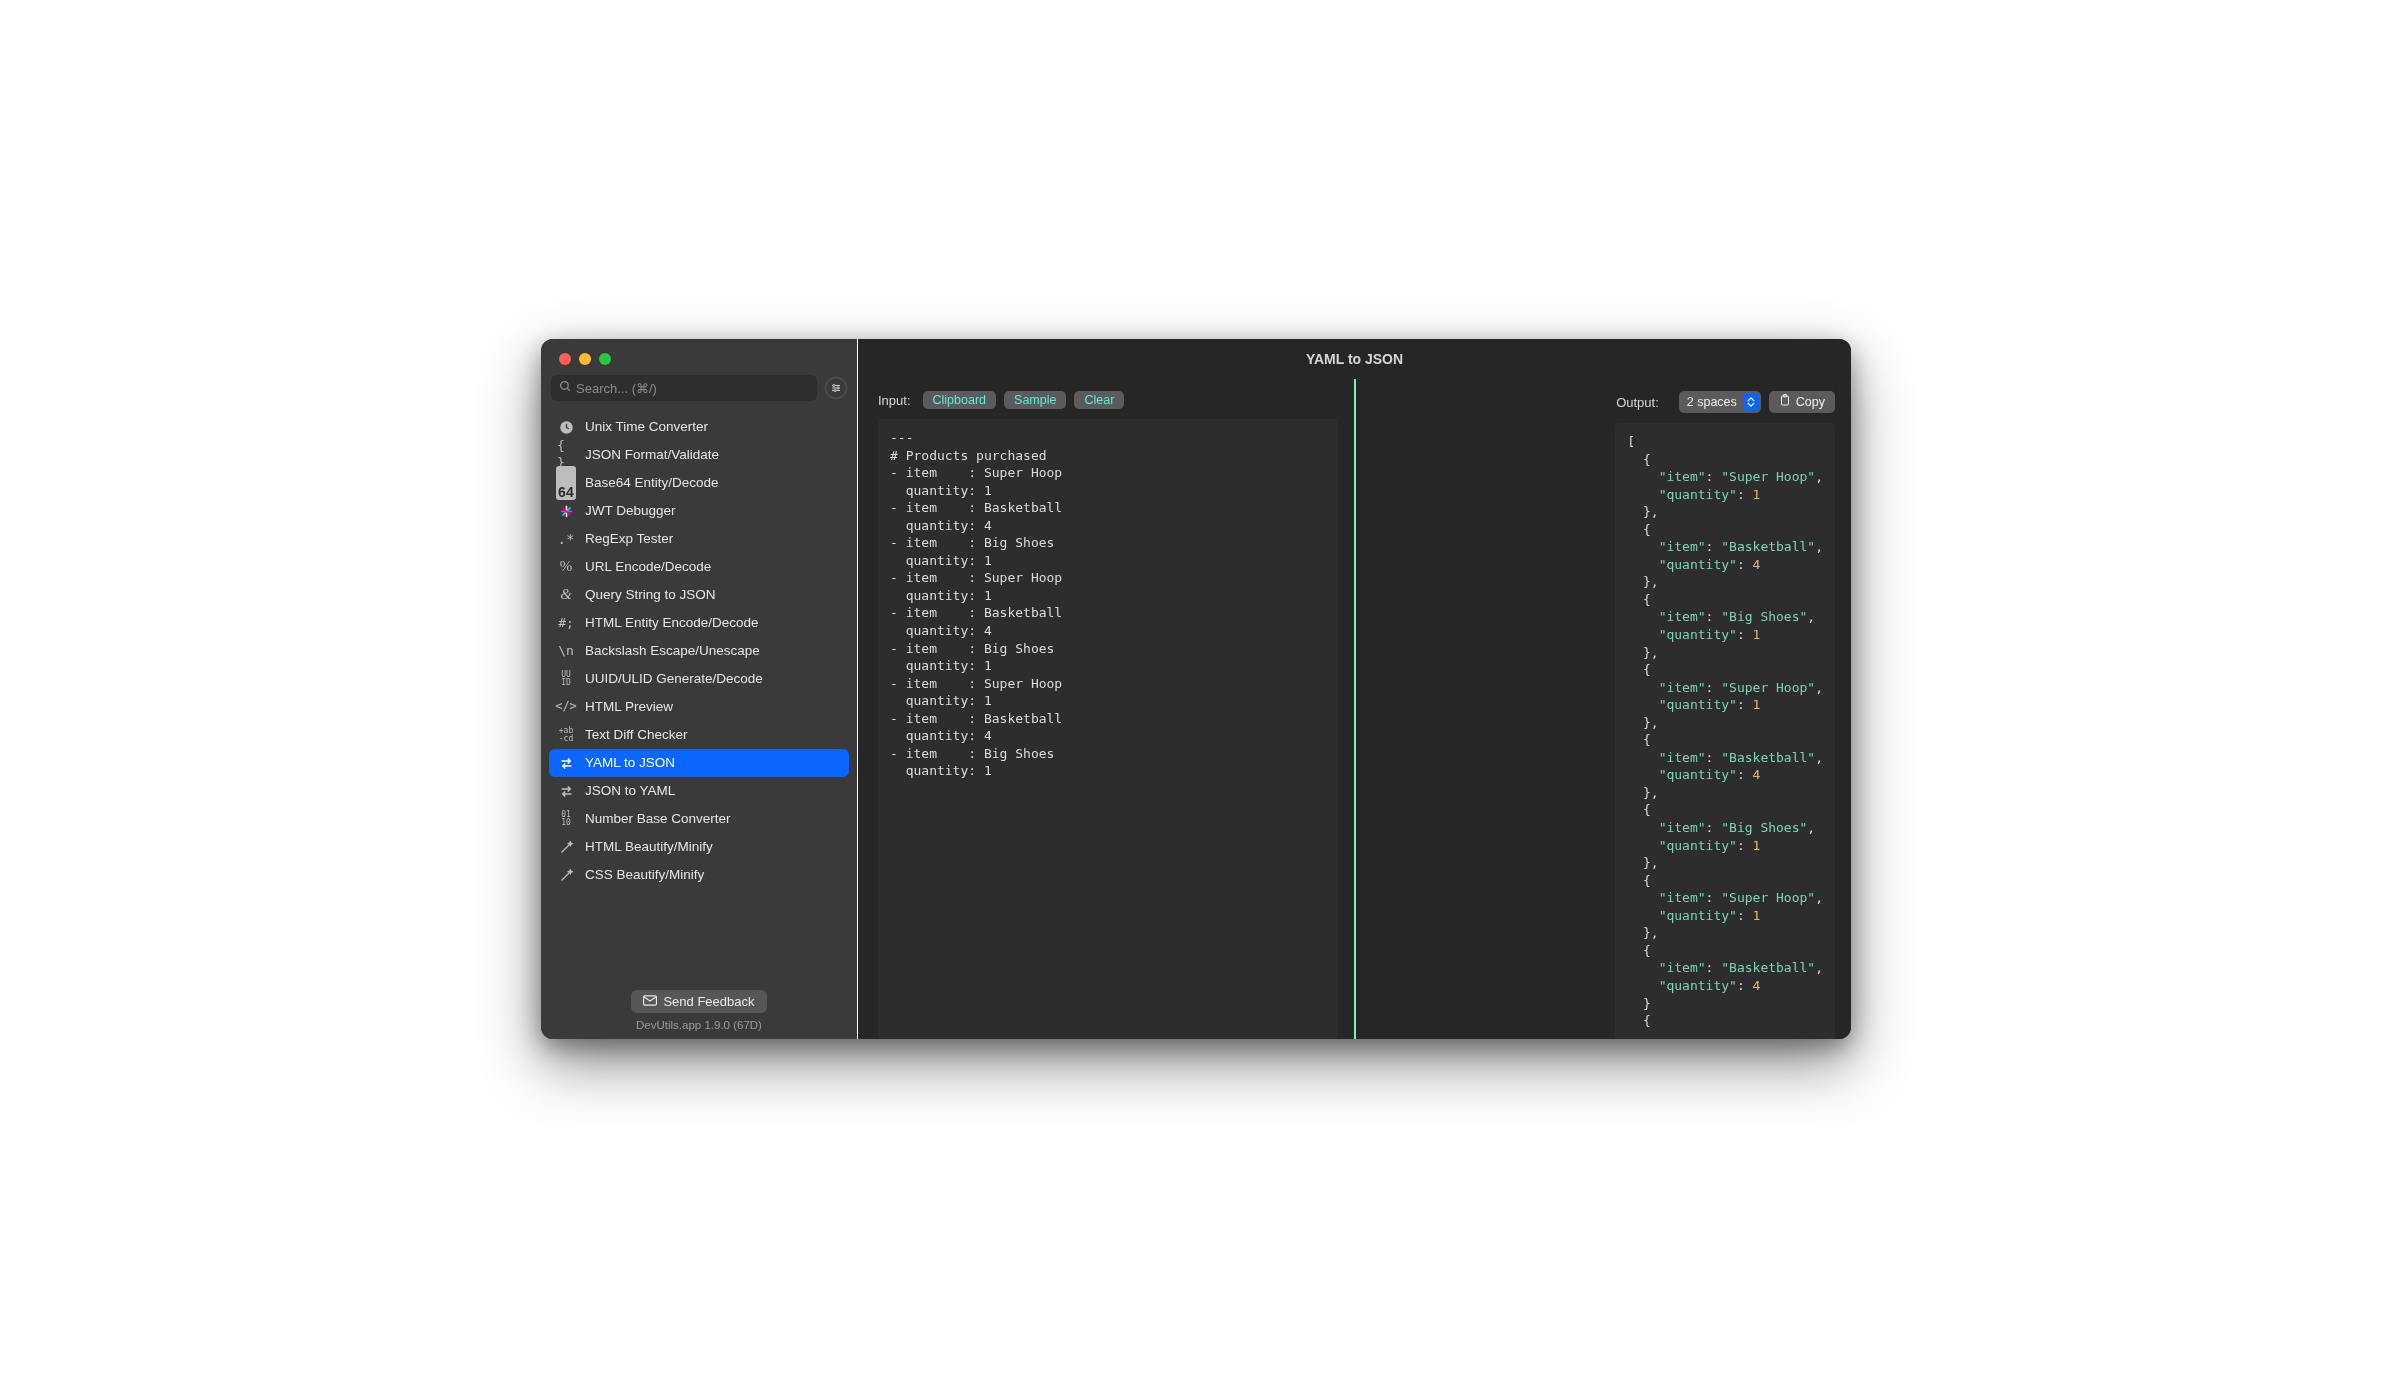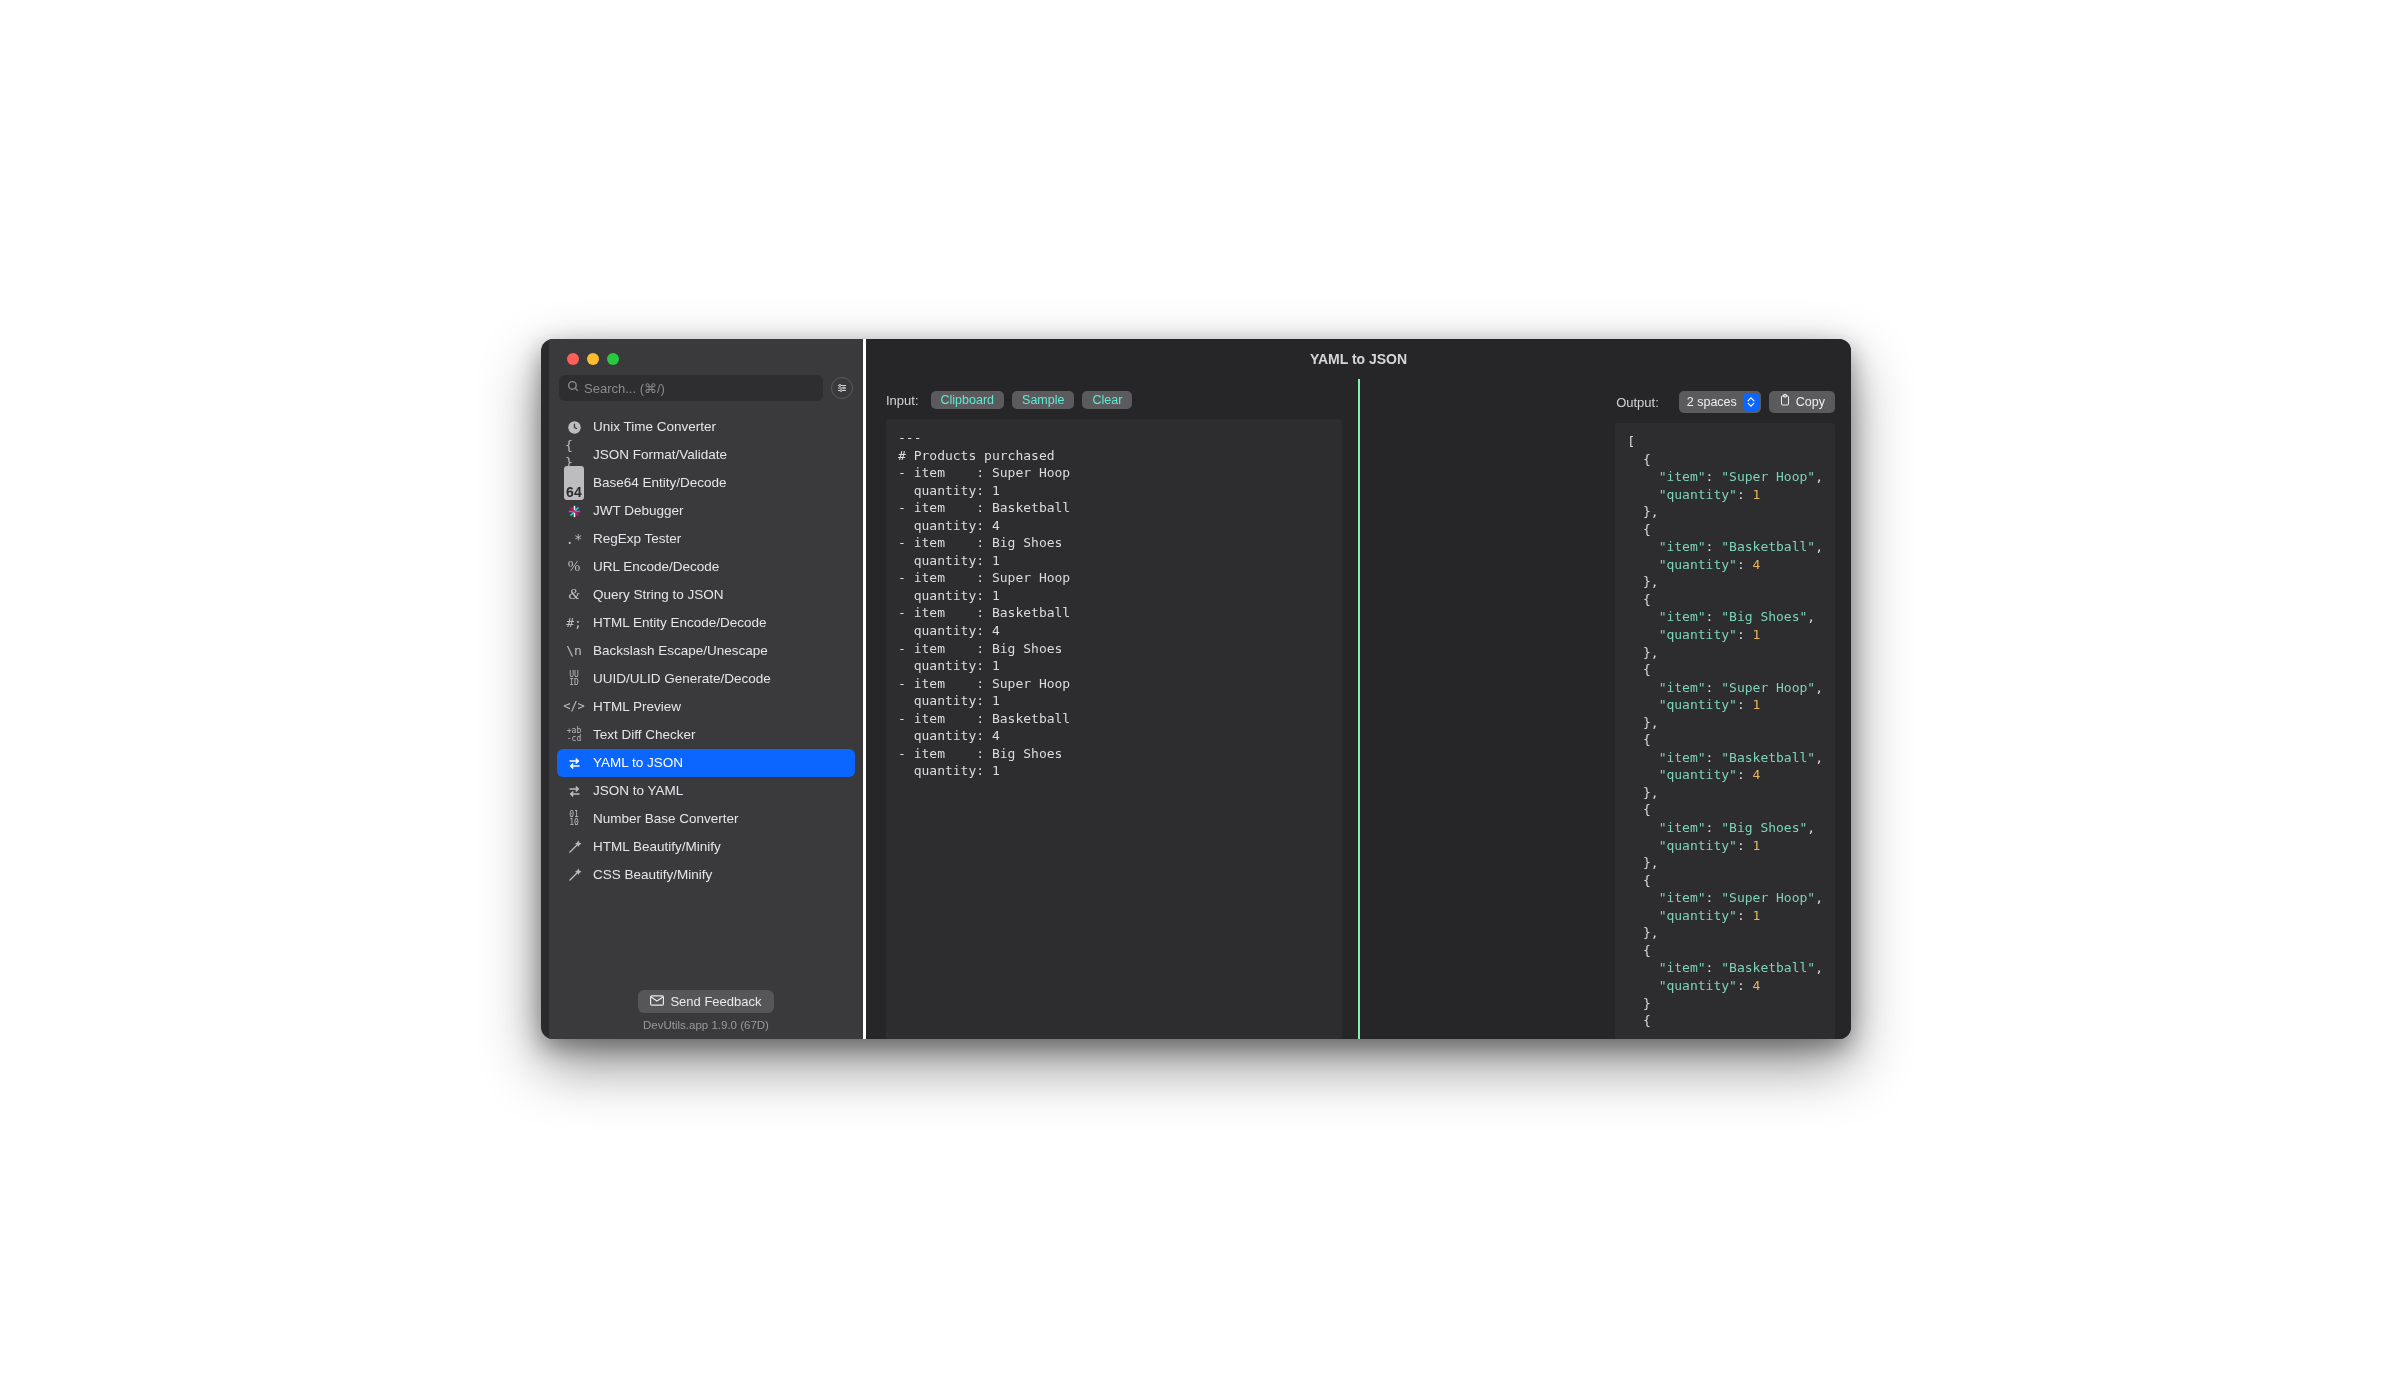--- a/index.html
+++ b/index.html
@@ -20,23 +20,22 @@
     display: flex;
     box-shadow: 0 25px 60px rgba(0,0,0,0.45), 0 8px 25px rgba(0,0,0,0.35);
     position: relative;
   }
   
   .sidebar {
     width: 317px;
     background: #3a3a3d;
     display: flex;
     flex-direction: column;
-    border-right: 3px solid #ffffff;
+    border-right: 1px solid #ffffff;
     position: relative;
-    margin-left: 8px;
   }
   .titlebar-row {
     display: flex;
     align-items: center;
     padding: 14px 14px 6px 18px;
     gap: 8px;
   }
   .traffic { display: flex; gap: 8px; }
   .tl { width: 12px; height: 12px; border-radius: 50%; }
   .tl.red { background: #ff5f57; }

